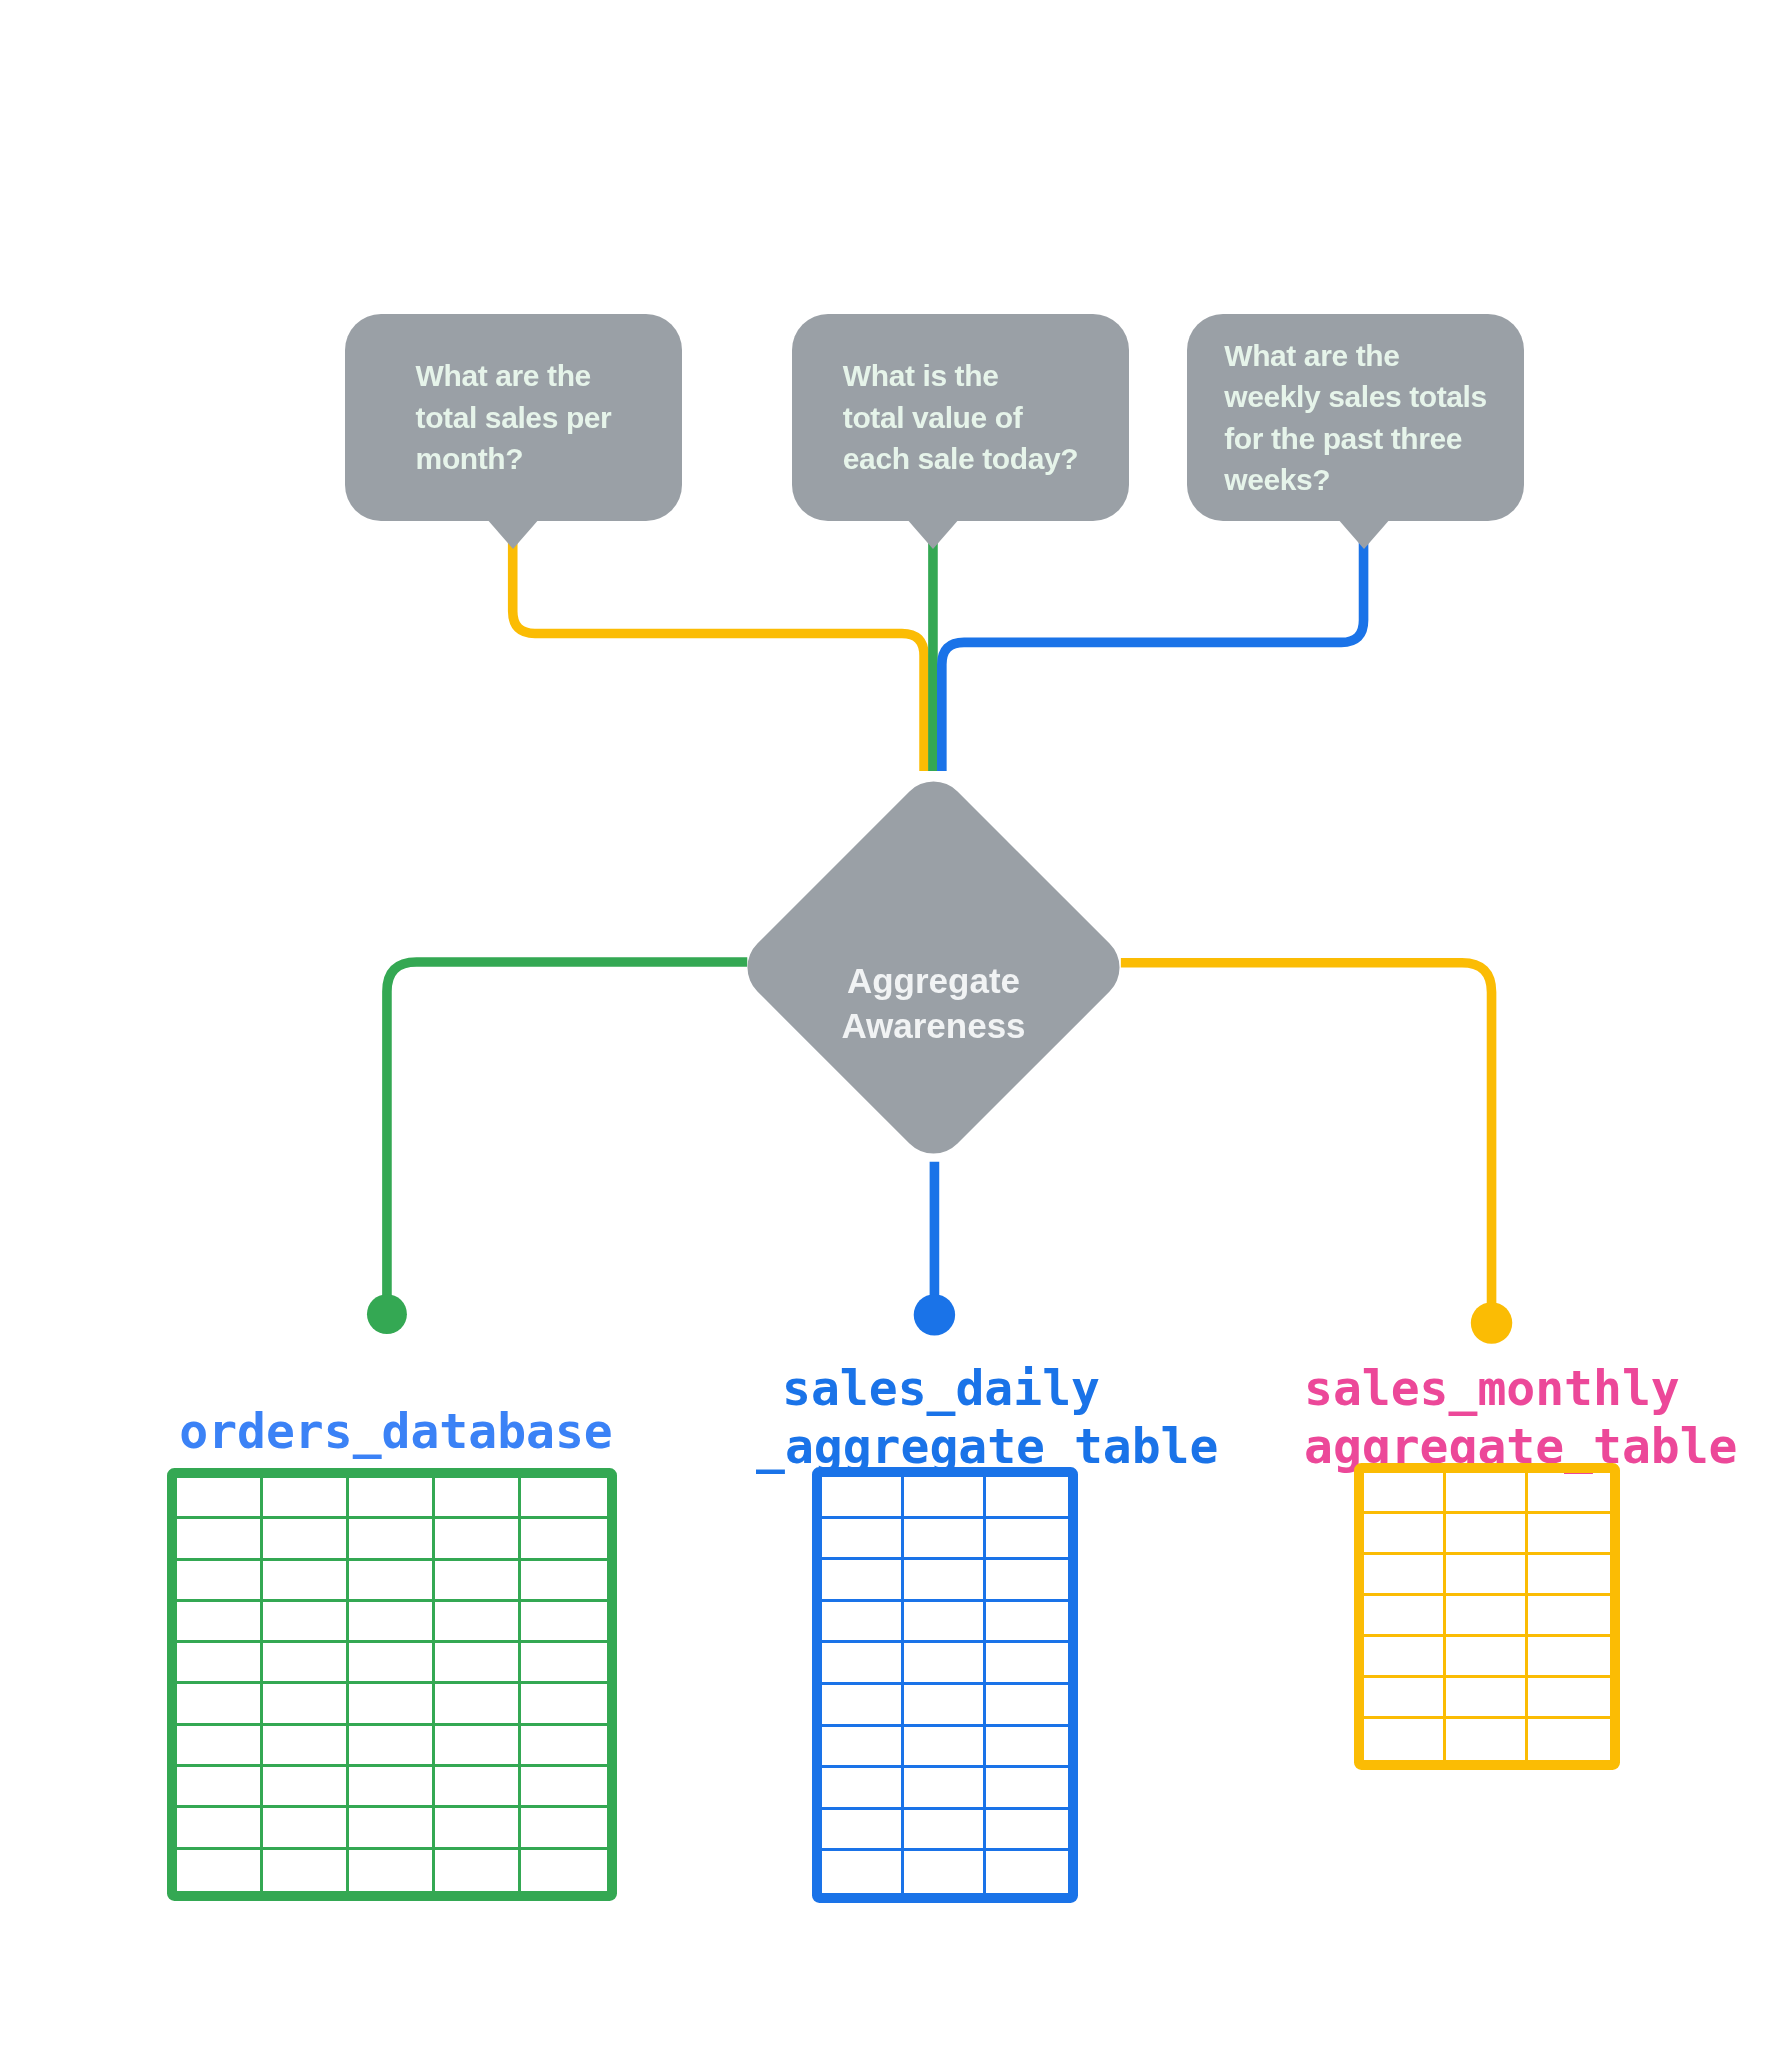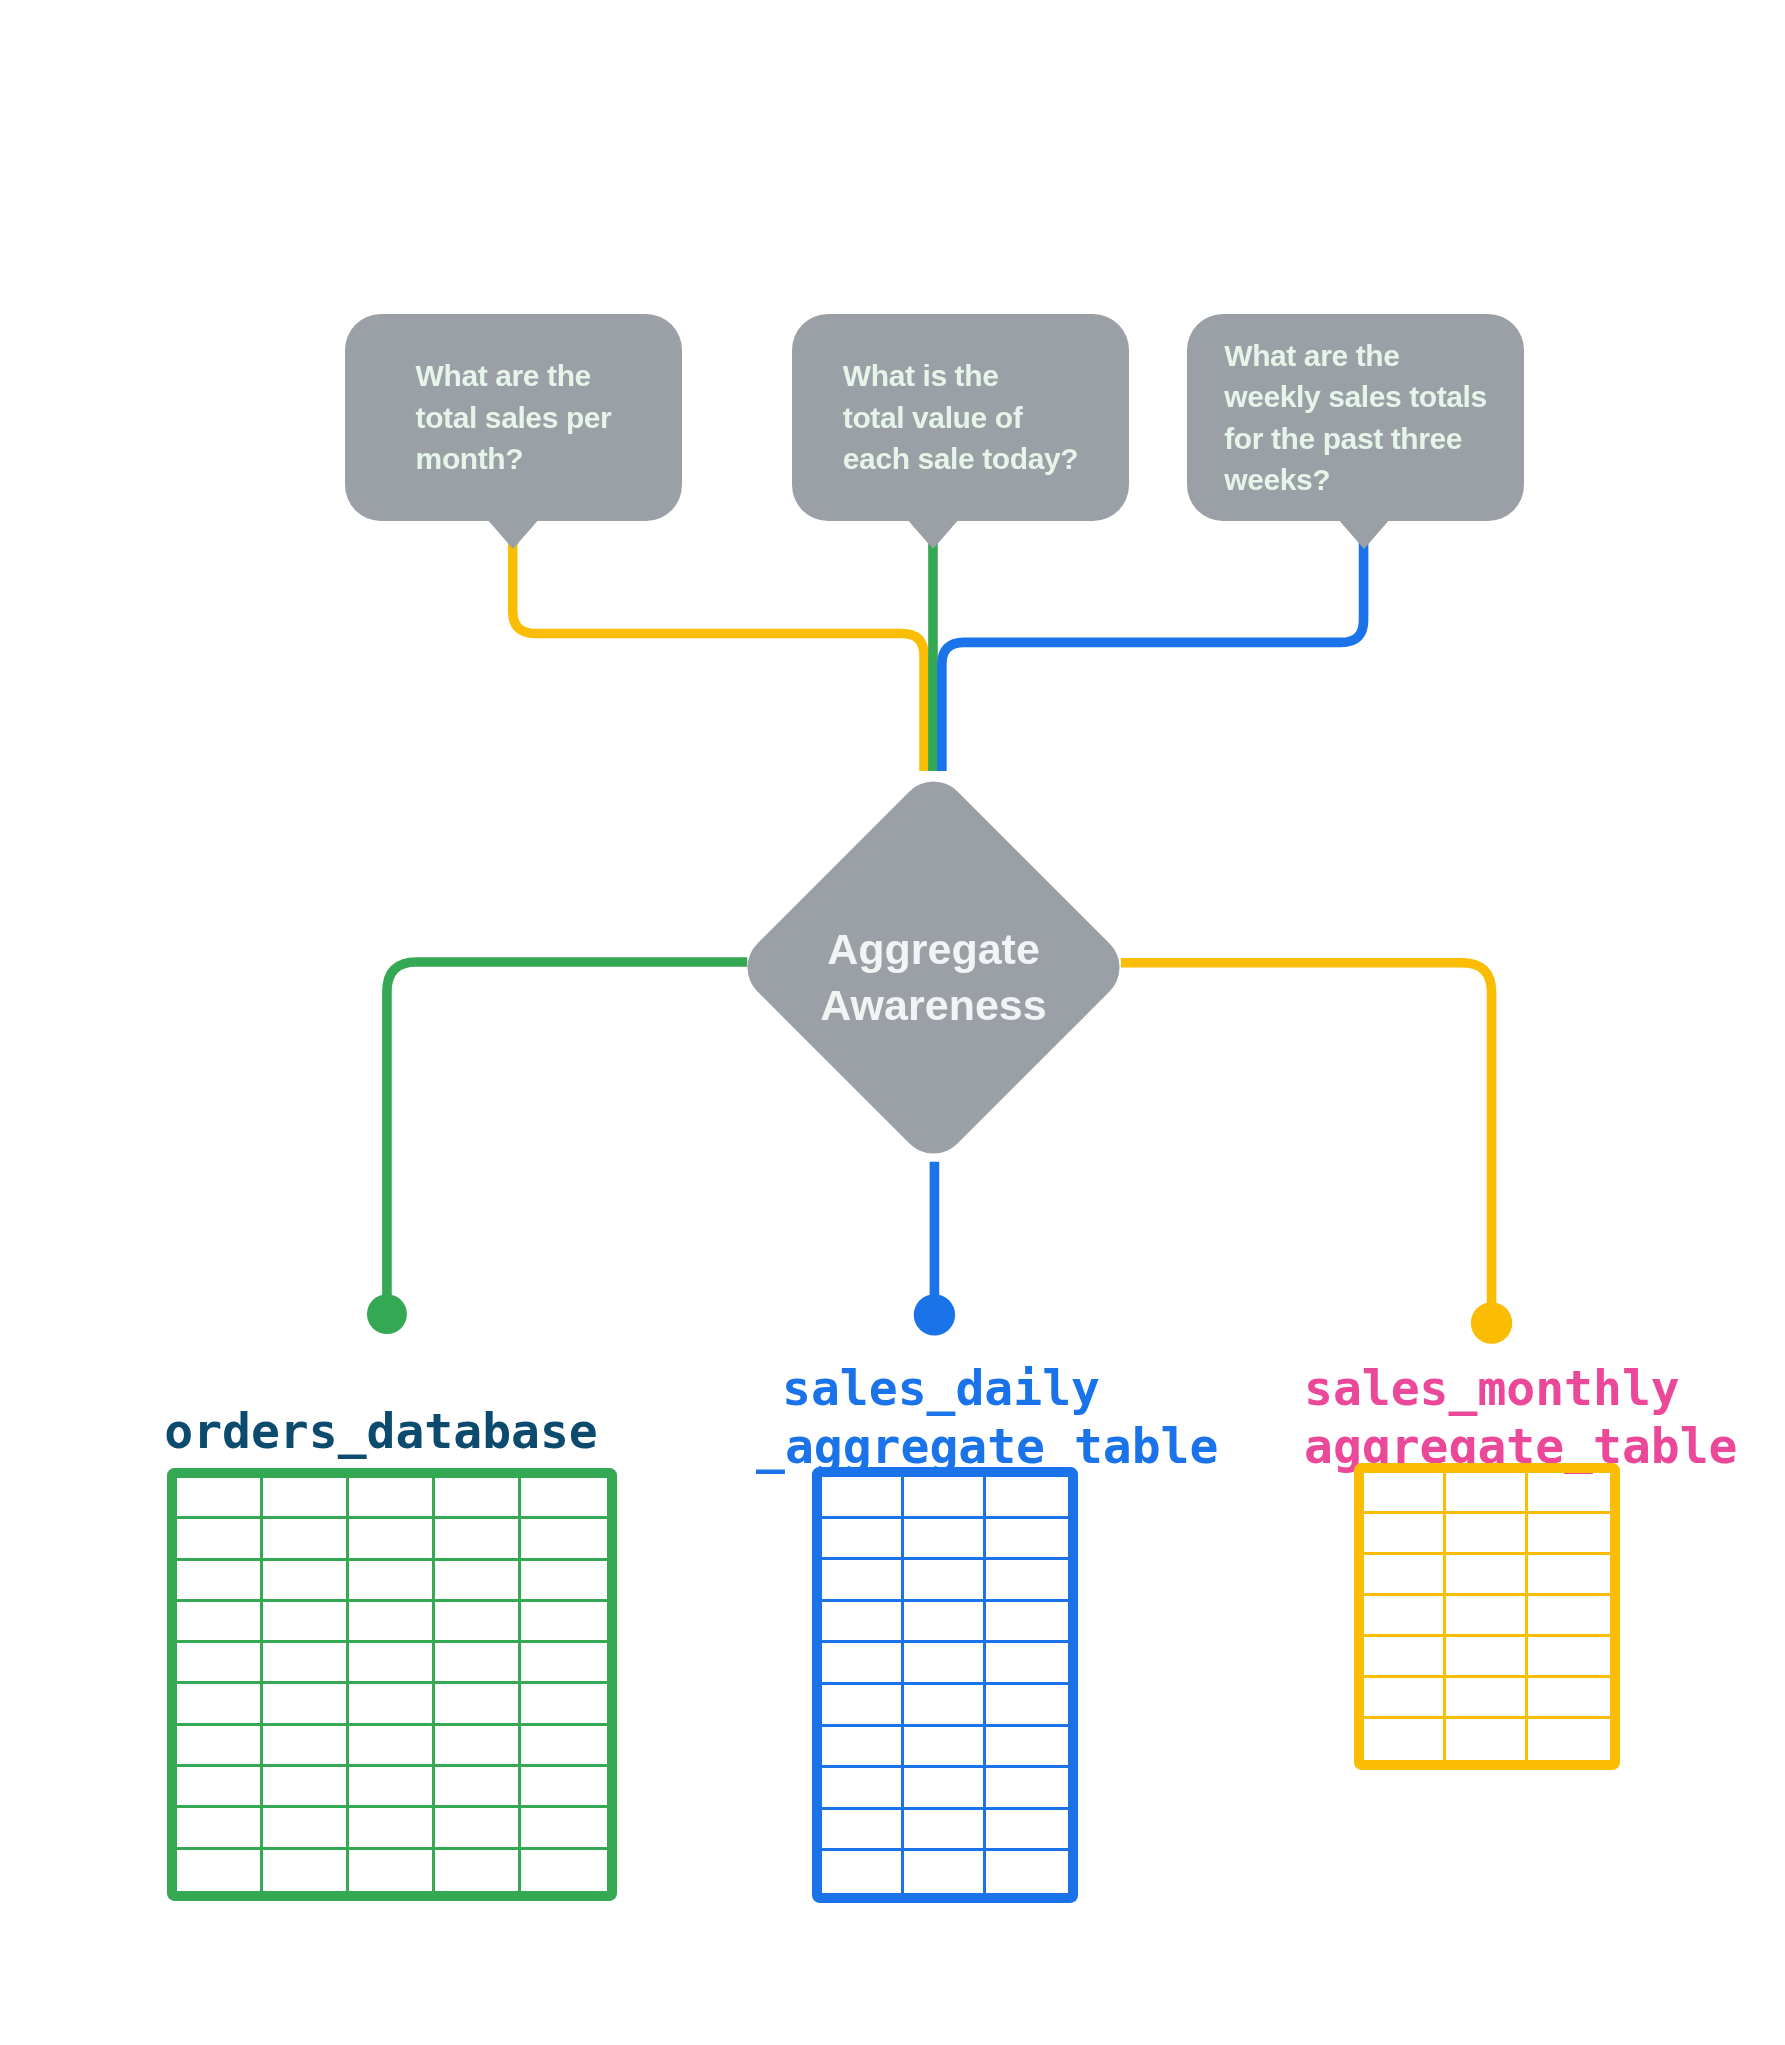--- a/index.html
+++ b/index.html
@@ -14,36 +14,36 @@
   .bubble{position:absolute;width:337px;height:207px;background:#9aa0a6;border-radius:36px;
           display:flex;align-items:center;justify-content:center;}
   .bubble-text{color:#e6f4ea;font-weight:bold;font-size:30px;line-height:1.38;letter-spacing:-0.4px;
                white-space:pre-line;text-align:left;}
   .tail{position:absolute;width:0;height:0;border-left:27px solid transparent;
         border-right:27px solid transparent;border-top:31px solid #9aa0a6;}
 
   
   .diamond{position:absolute;left:792px;top:826px;width:283px;height:283px;background:#9aa0a6;
            border-radius:34px;transform:rotate(45deg);}
-  .diamond-label{position:absolute;left:748px;top:836px;width:371px;height:283px;
+  .diamond-label{position:absolute;left:748px;top:862px;width:371px;height:283px;
                  display:flex;align-items:center;justify-content:center;text-align:center;
-                 color:#f1f3f4;font-weight:bold;font-size:43px;line-height:1.28;white-space:pre-line;}
+                 color:#f1f3f4;font-weight:bold;font-size:35px;line-height:1.28;white-space:pre-line;}
 
   
   .dbtable{position:absolute;box-sizing:border-box;display:grid;
            border:10.4px solid currentColor;border-radius:7.4px;background:transparent;}
   .cell{border-right:3.7px solid currentColor;border-bottom:3.7px solid currentColor;}
   #table-orders{left:167px;top:1468px;width:450px;height:433px;color:#34a853;}
   #table-daily{left:812px;top:1467px;width:266px;height:436px;color:#1a73e8;}
   #table-monthly{left:1354px;top:1463px;width:266px;height:307px;color:#fbbc04;}
 
   
   .tlabel{position:absolute;font-family:"DejaVu Sans Mono",monospace;font-weight:bold;
           font-size:48px;line-height:1.2;text-align:center;white-space:pre-line;}
-  #label-orders{left:156px;width:450px;top:1403px;color:#0c4a6e;}
+  #label-orders{left:171px;width:450px;top:1403px;color:#3b82f6;}
   #label-daily{left:756px;width:370px;top:1360px;color:#1a73e8;}
   #label-monthly{left:1304px;width:370px;top:1360px;color:#ec4899;}
 </style>
 </head>
 <body>
 
 <div id="canvas">
 
   <svg id="connectors" viewBox="0 0 2414 2765">
 

